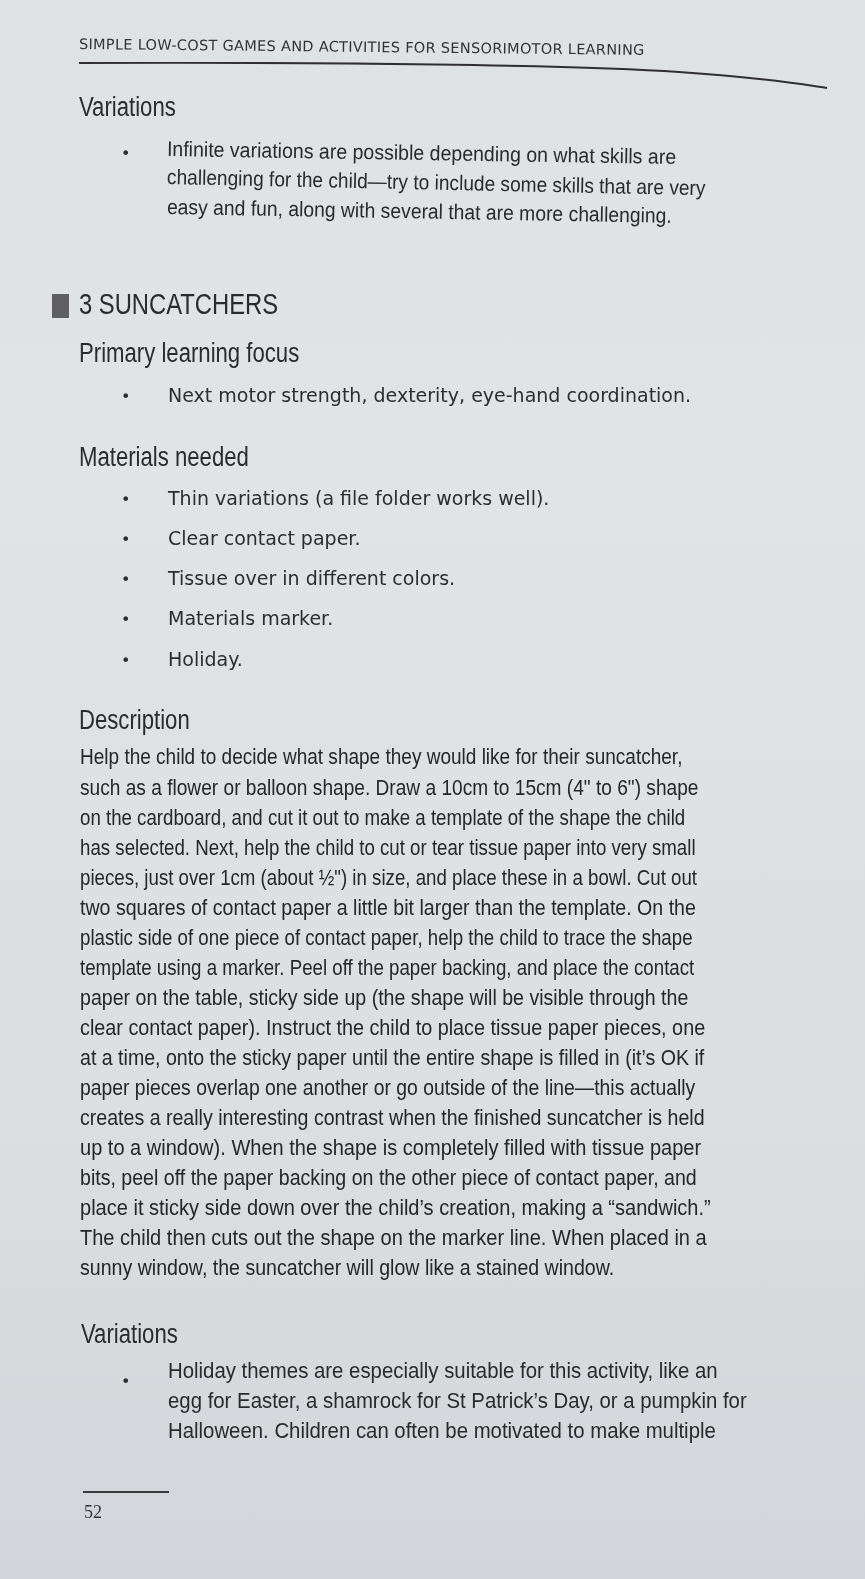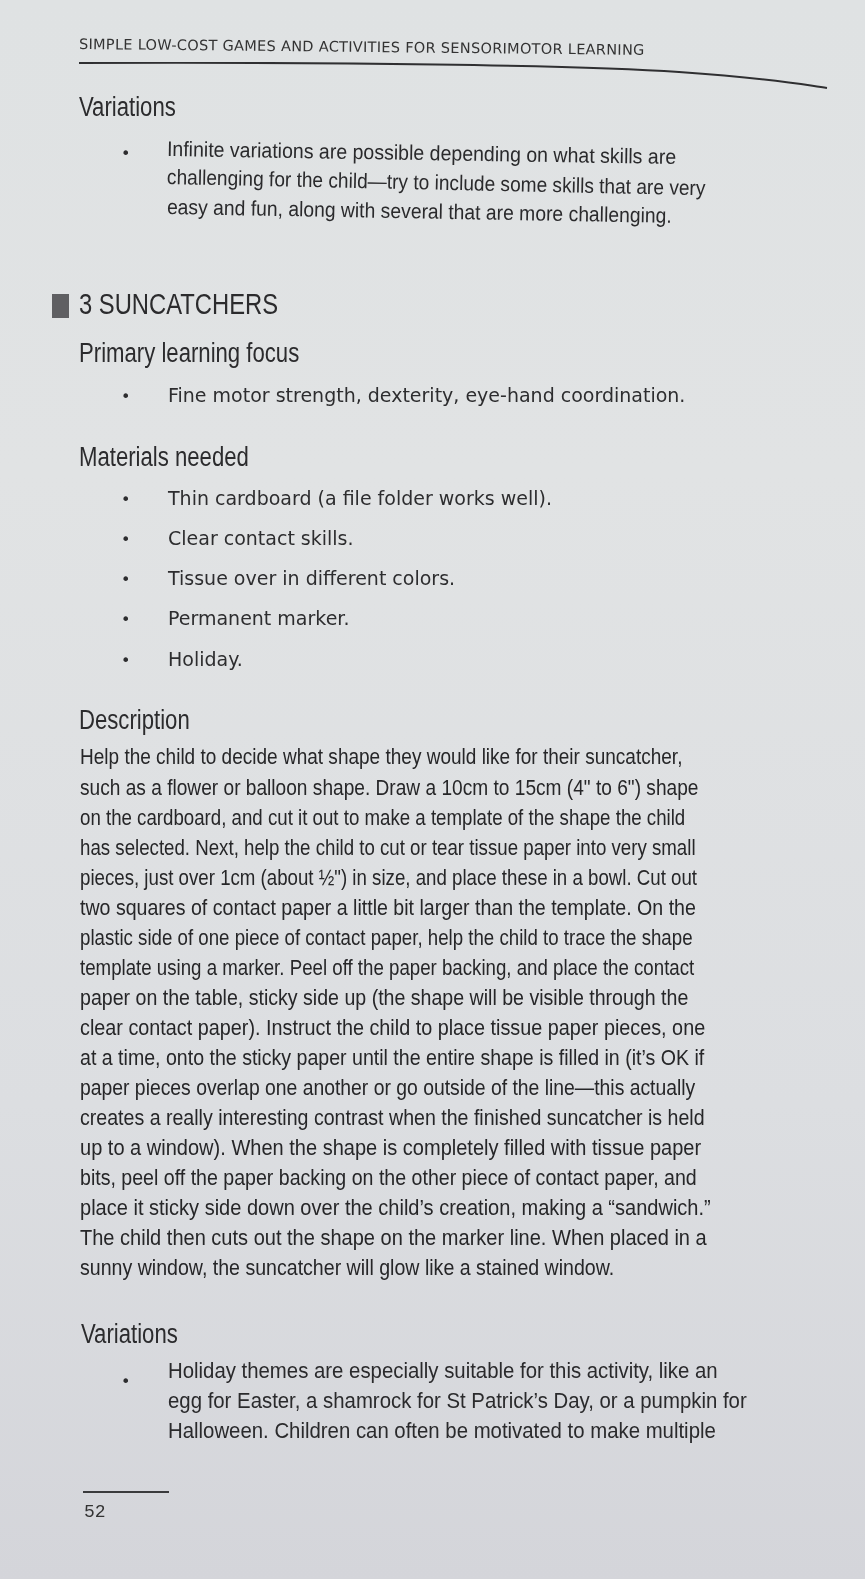--- a/index.html
+++ b/index.html
@@ -106,21 +106,21 @@
       left: 79px;
       top: 1491px;
       width: 86px;
       height: 2px;
       background: #3a3a3c;
     }
     .page-number {
       position: absolute;
       left: 80px;
       top: 1502px;
-      font-family: Liberation Mono, monospace;
+      font-family: Liberation Serif, serif;
       font-size: 18px;
       color: #333;
     }
   </style>
 </head>
 <body>
 
 <div class="page">
 
   <div class="running-header">SIMPLE LOW-COST GAMES AND ACTIVITIES FOR SENSORIMOTOR LEARNING</div>
@@ -138,40 +138,40 @@
     <div class="wrap-line" style="left:163px; top:165px; font-size:21px; transform:rotate(1.2deg) scaleX(0.91);">challenging for the child—try to include some skills that are very</div>
     <div class="wrap-line" style="left:163px; top:195px; font-size:21px; transform:rotate(1.0deg) scaleX(0.92);">easy and fun, along with several that are more challenging.</div>
   </div>
 
   <div class="section-marker"></div>
   <div class="heading h-section" style="left:75px; top:288px;">3 SUNCATCHERS</div>
 
   <div class="heading h-sub" style="left:75px; top:338px;">Primary learning focus</div>
   <div class="bullet-row" style="top:384px;">
     <span class="bullet-dot" style="top:3px;">•</span>
-    <span class="bullet-text">Fine motor strength, dexterity, eye-hand coordination.</span>
+    <span class="bullet-text">Next motor strength, dexterity, eye-hand coordination.</span>
   </div>
 
   <div class="heading h-sub" style="left:75px; top:442px;">Materials needed</div>
   <div>
     <div class="bullet-row" style="top:487px;">
       <span class="bullet-dot" style="top:3px;">•</span>
-      <span class="bullet-text">Thin cardboard (a file folder works well).</span>
+      <span class="bullet-text">Thin variations (a file folder works well).</span>
     </div>
     <div class="bullet-row" style="top:527px;">
       <span class="bullet-dot" style="top:3px;">•</span>
-      <span class="bullet-text">Clear contact skills.</span>
+      <span class="bullet-text">Clear contact paper.</span>
     </div>
     <div class="bullet-row" style="top:567px;">
       <span class="bullet-dot" style="top:3px;">•</span>
       <span class="bullet-text">Tissue over in different colors.</span>
     </div>
     <div class="bullet-row" style="top:607px;">
       <span class="bullet-dot" style="top:3px;">•</span>
-      <span class="bullet-text">Permanent marker.</span>
+      <span class="bullet-text">Materials marker.</span>
     </div>
     <div class="bullet-row" style="top:648px;">
       <span class="bullet-dot" style="top:3px;">•</span>
       <span class="bullet-text">Holiday.</span>
     </div>
   </div>
 
   <div class="heading h-sub" style="left:75px; top:705px;">Description</div>
   <div>
     <div class="para-line" style="top:744px; transform:scaleX(0.845);">Help the child to decide what shape they would like for their suncatcher,</div>

